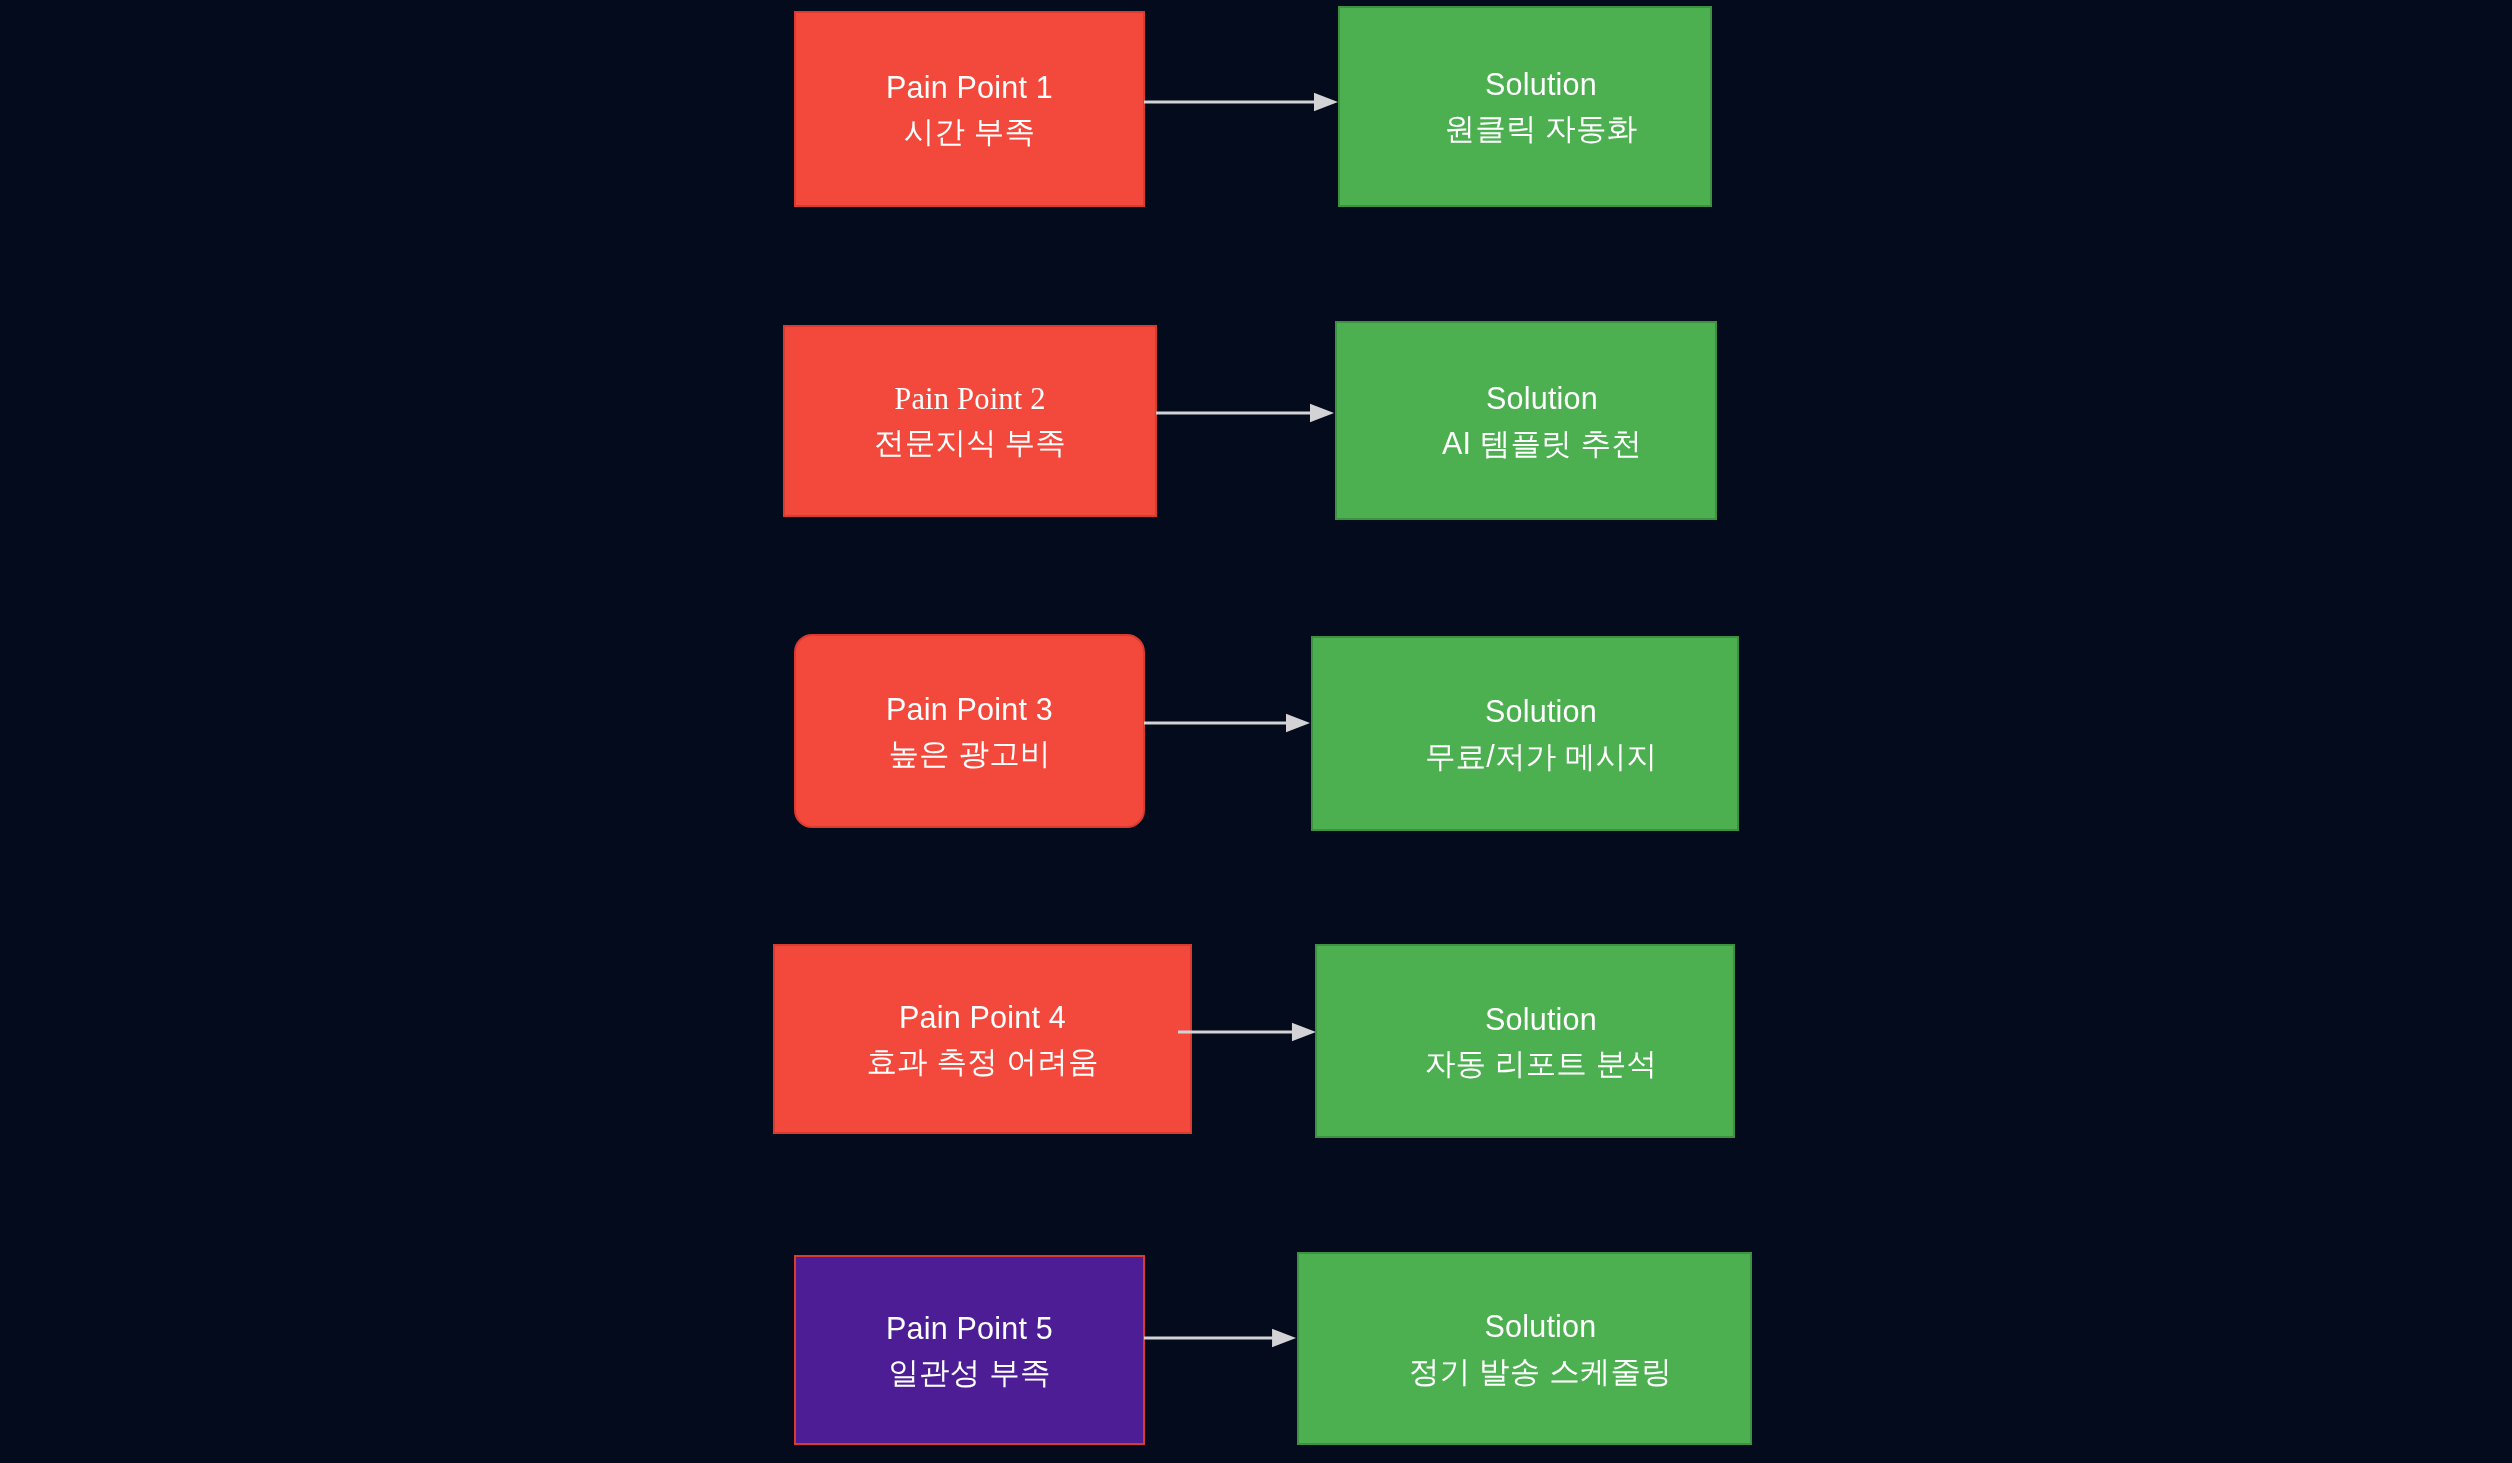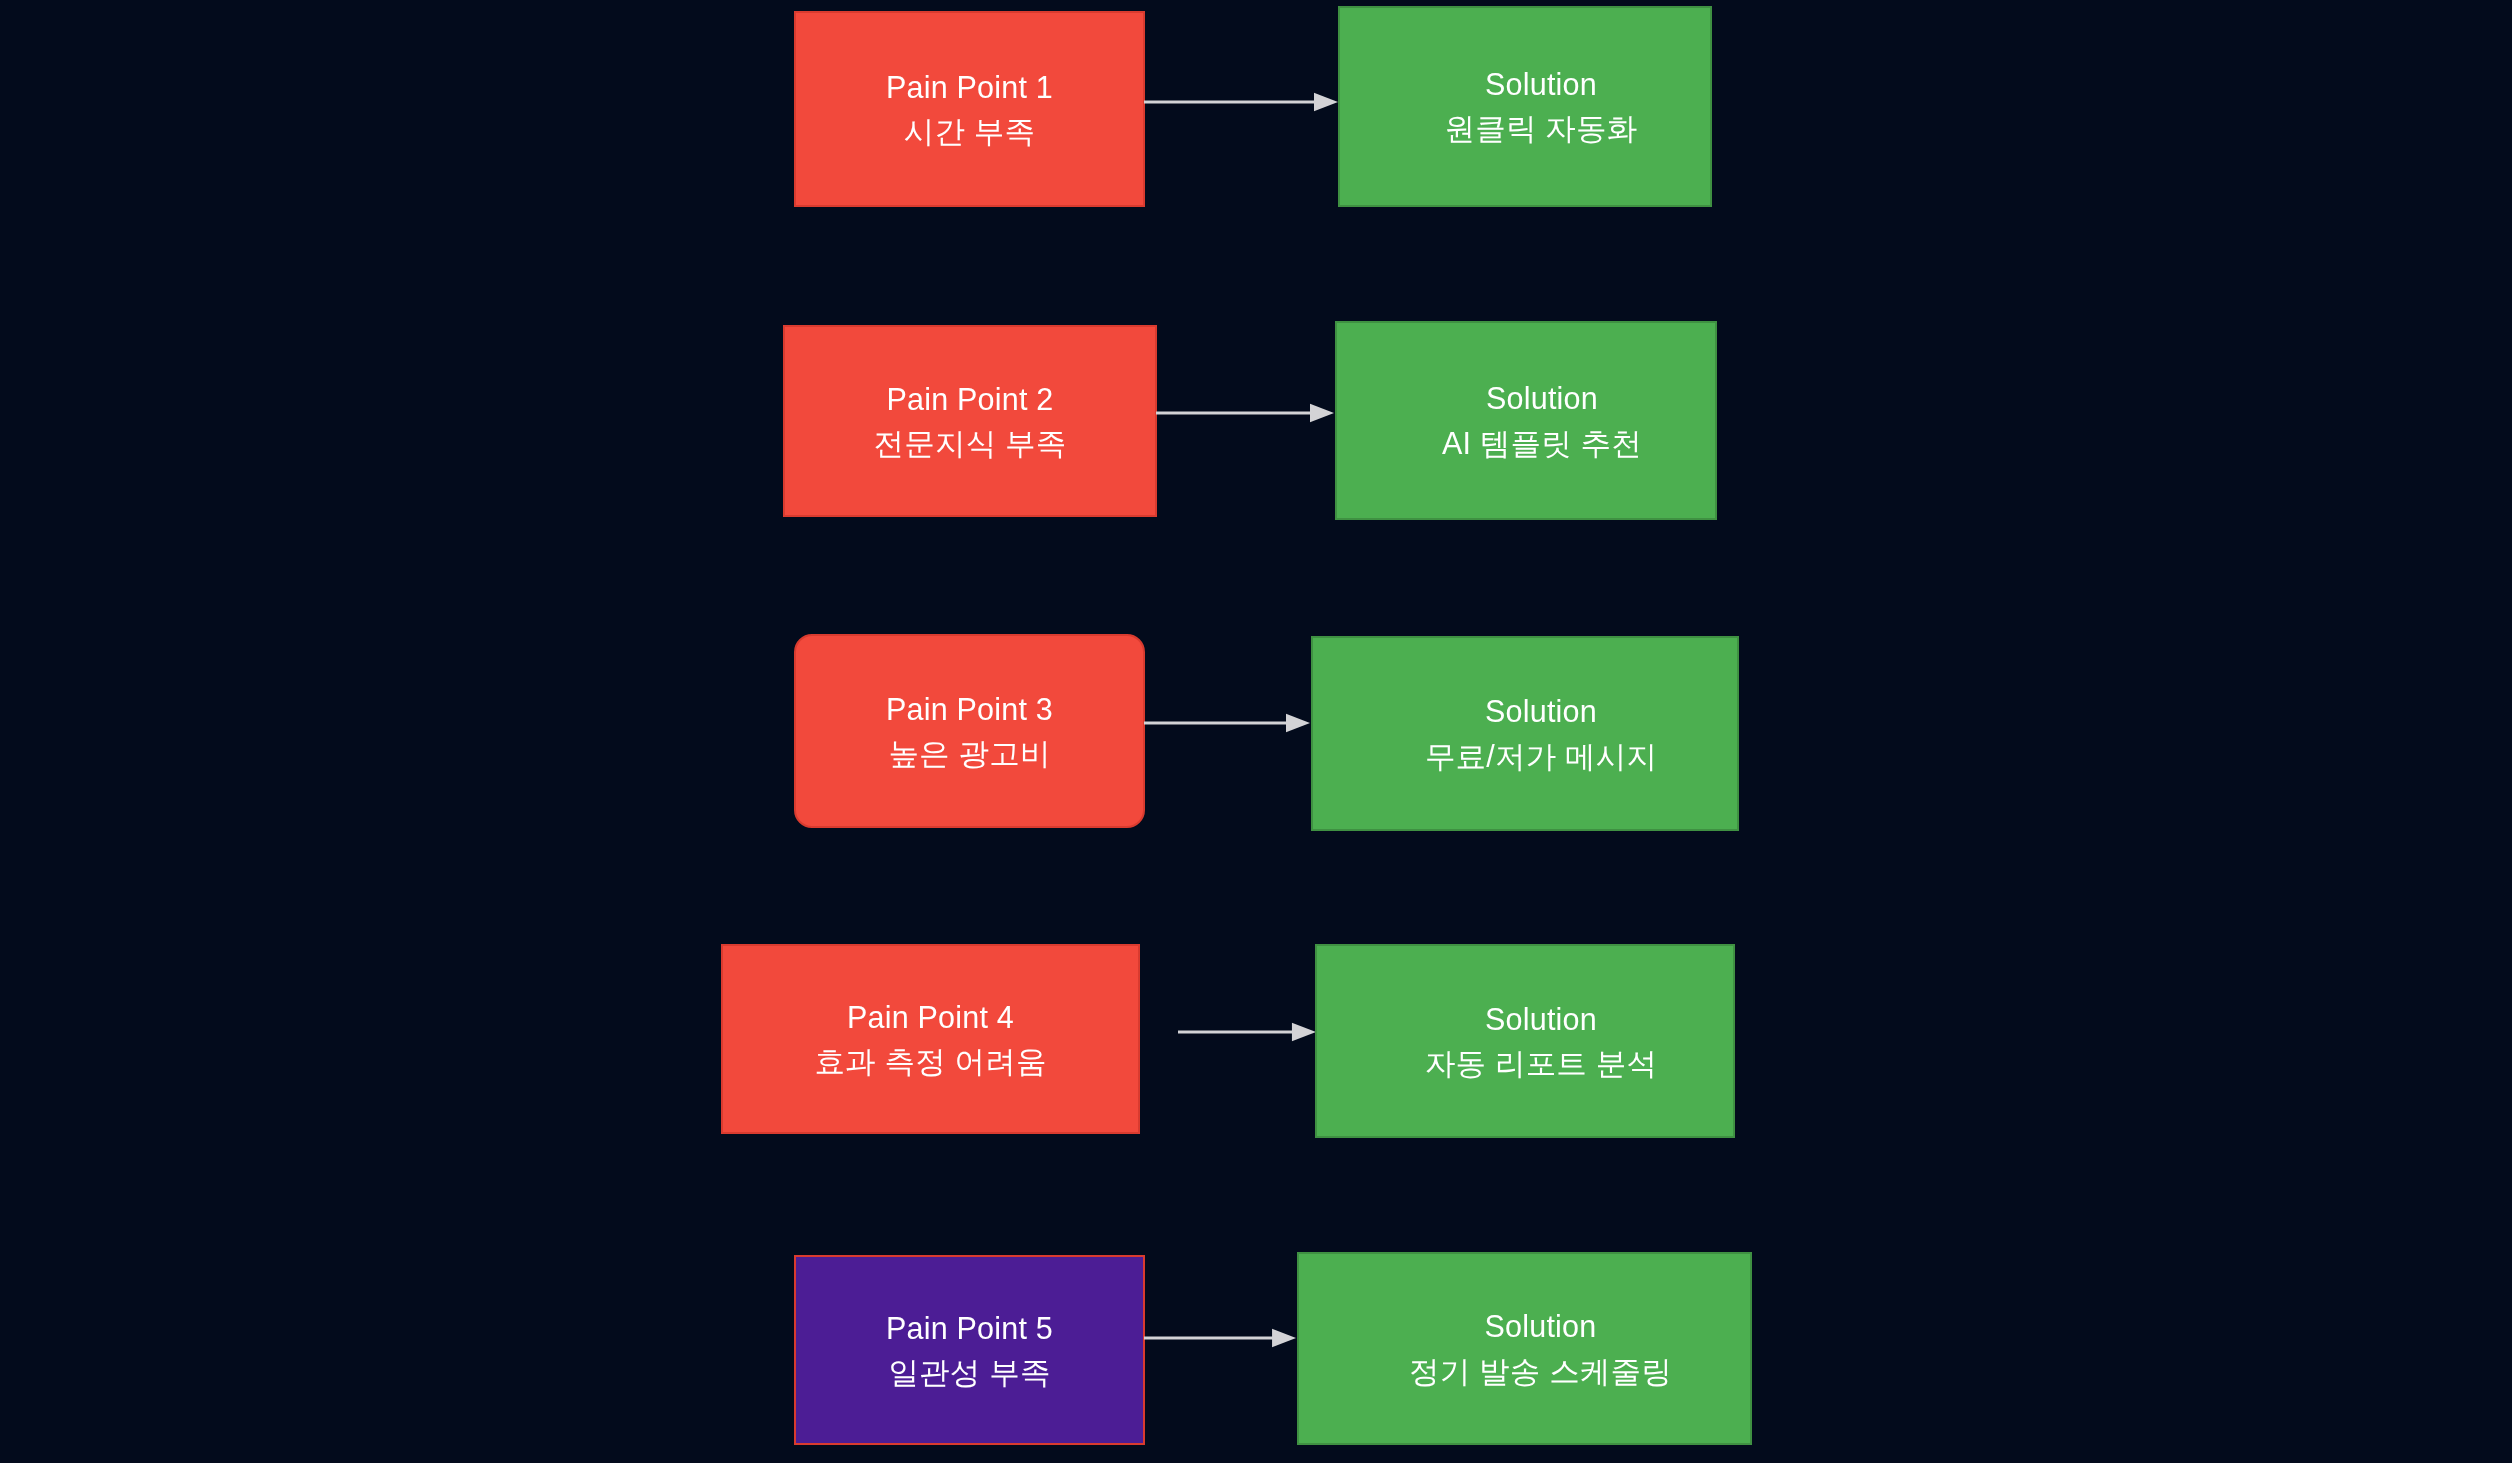--- a/index.html
+++ b/index.html
@@ -76,21 +76,21 @@
           <line x1="0" y1="13" x2="186" y2="13" stroke="#d3d3d6" stroke-width="3"></line>
           <polygon points="184,3 210,13 184,23" fill="#d3d3d6"></polygon>
         </svg>
       </div>
       <div class="node solution" style="left: 1338px; top: 5.5px; width: 374px; height: 201px; background: rgb(76, 175, 80); border-color: rgb(63, 145, 66);">
         <span class="title">Solution</span>
         <span class="subtitle">원클릭 자동화</span>
       </div>
     </div>
     <div class="flow-row" style="top: 0px; height: 1464px;">
-      <div class="node pain" style="left: 783px; top: 325px; width: 374px; height: 192px; background: rgb(242, 73, 60); border-color: rgb(217, 59, 47);">
+      <div class="node pain" style="left: 783px; top: 325px; width: 374px; height: 192px; background: rgb(242, 73, 60); border-color: rgb(217, 59, 47); font-family: Liberation Serif, serif;">
         <span class="title">Pain Point 2</span>
         <span class="subtitle">전문지식 부족</span>
       </div>
       <div class="connector" style="left: 1156px; top: 401px; width: 178px;">
         <svg viewBox="0 0 193 26" preserveAspectRatio="none">
           <line x1="0" y1="13" x2="169" y2="13" stroke="#d3d3d6" stroke-width="3"></line>
           <polygon points="167,3 193,13 167,23" fill="#d3d3d6"></polygon>
         </svg>
       </div>
       <div class="node solution" style="left: 1335px; top: 321px; width: 382px; height: 199px; background: rgb(76, 175, 80); border-color: rgb(63, 145, 66);">
@@ -108,21 +108,21 @@
           <line x1="0" y1="13" x2="156" y2="13" stroke="#d3d3d6" stroke-width="3"></line>
           <polygon points="154,3 180,13 154,23" fill="#d3d3d6"></polygon>
         </svg>
       </div>
       <div class="node solution" style="left: 1311px; top: 636px; width: 428px; height: 195px; background: rgb(76, 175, 80); border-color: rgb(63, 145, 66);">
         <span class="title">Solution</span>
         <span class="subtitle">무료/저가 메시지</span>
       </div>
     </div>
     <div class="flow-row" style="top: 0px; height: 1464px;">
-      <div class="node pain" style="left: 721px; top: 944px; width: 419px; height: 190px; background: rgb(242, 73, 60); border-color: rgb(217, 59, 47);">
+      <div class="node pain" style="left: 773px; top: 944px; width: 419px; height: 190px; background: rgb(242, 73, 60); border-color: rgb(217, 59, 47);">
         <span class="title">Pain Point 4</span>
         <span class="subtitle">효과 측정 어려움</span>
       </div>
       <div class="connector" style="left: 1178px; top: 1020px; width: 138px;">
         <svg viewBox="0 0 149 26" preserveAspectRatio="none">
           <line x1="0" y1="13" x2="125" y2="13" stroke="#d3d3d6" stroke-width="3"></line>
           <polygon points="123,3 149,13 123,23" fill="#d3d3d6"></polygon>
         </svg>
       </div>
       <div class="node solution" style="left: 1315px; top: 944px; width: 420px; height: 194px; background: rgb(76, 175, 80); border-color: rgb(63, 145, 66);">

